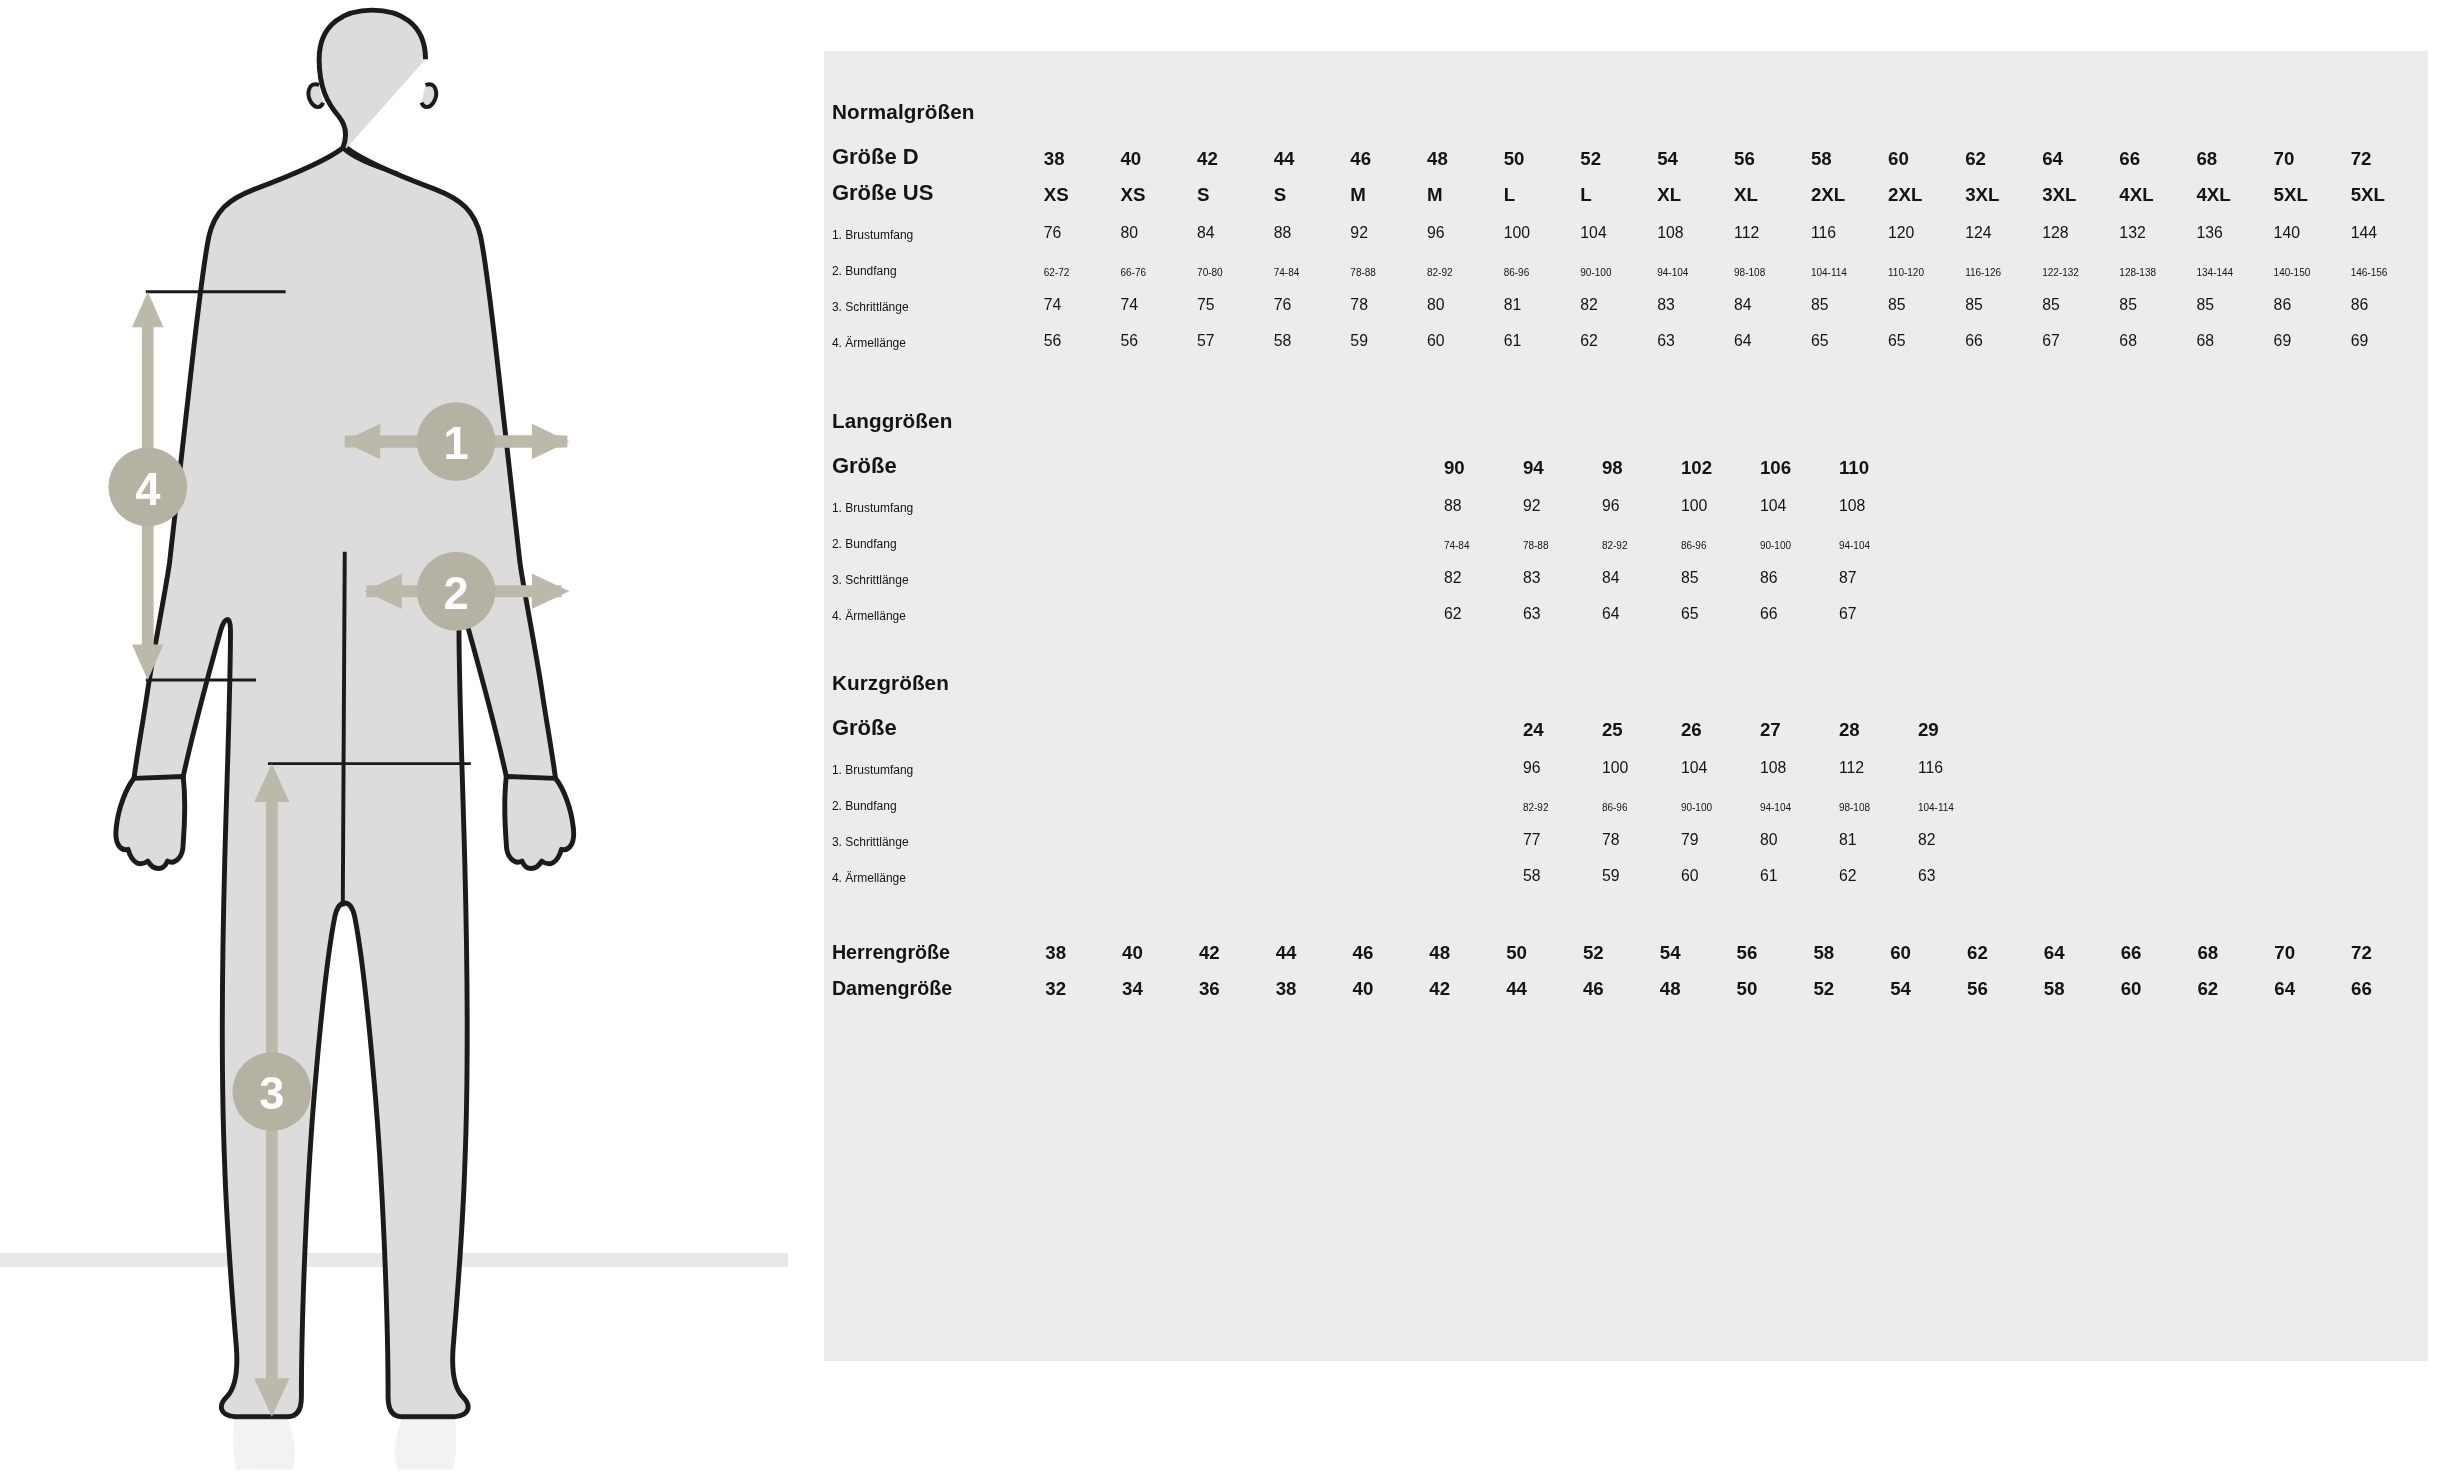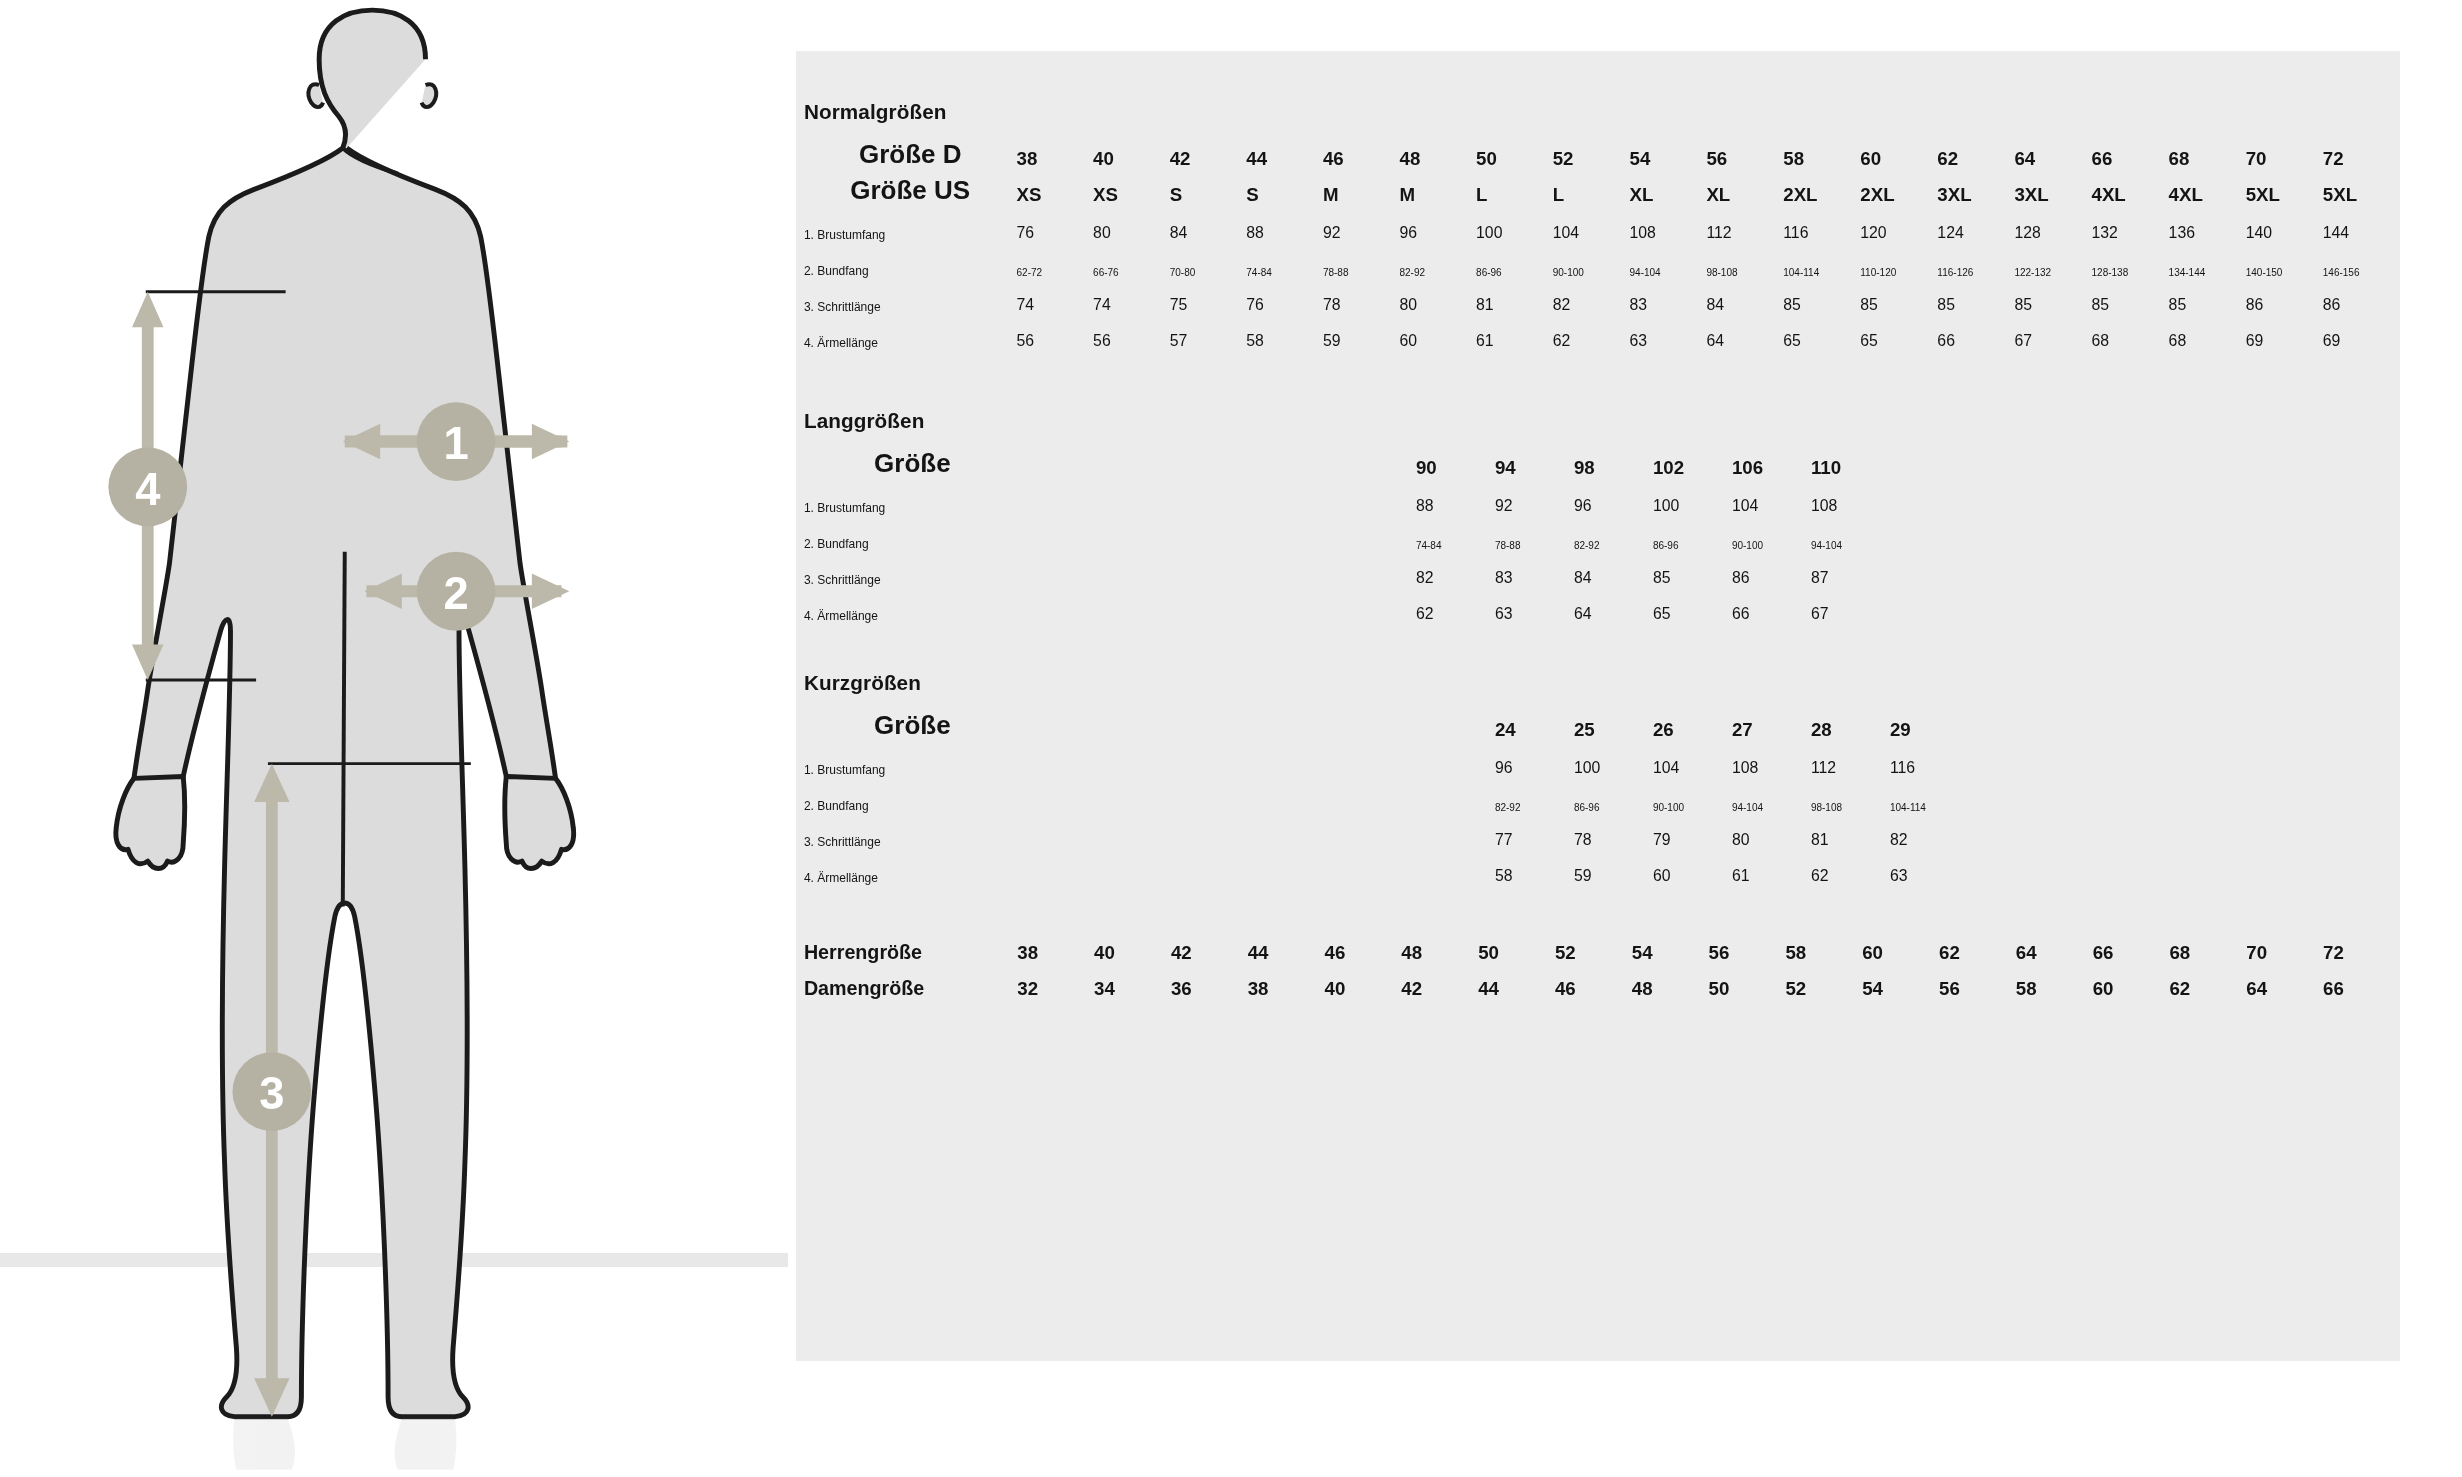--- a/index.html
+++ b/index.html
@@ -34,21 +34,21 @@
   }
   #figure-svg {
     position: absolute;
     left: 0;
     top: 0;
   }
 
   
   #data-panel {
     position: absolute;
-    left: 796px;
+    left: 824px;
     top: 51px;
     width: 1604px;
     height: 1310px;
     background: #ececec;
   }
 
   .table-block {
     position: absolute;
     left: 0;
     top: 0;
@@ -71,23 +71,22 @@
     white-space: nowrap;
   }
   table.sizes td.lbl {
     font-size: 19.7px;
     font-weight: bold;
     color: #141414;
     width: 217px;
     height: 36px;
   }
   table.sizes tr.hdr td.lbl {
-    font-size: 26px;
+    font-size: 22px;
     font-weight: bold;
-    text-align: center;
   }
   table.sizes td.val {
     width: 79px;
     font-size: 18.7px;
     font-weight: bold;
     color: #141414;
     height: 36px;
   }
   table.sizes tr.data td.lbl {
     font-size: 12px;

